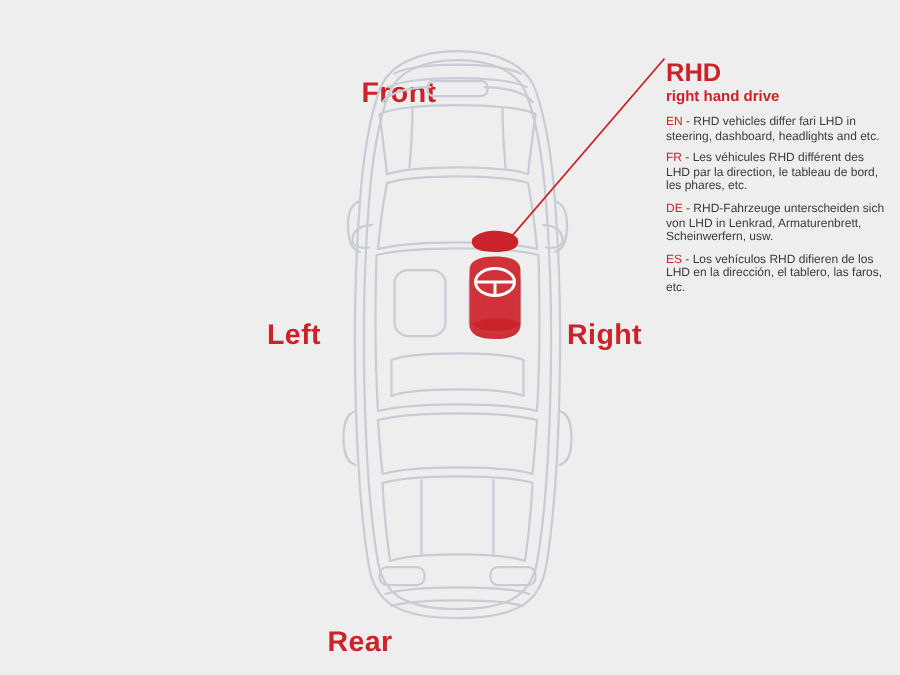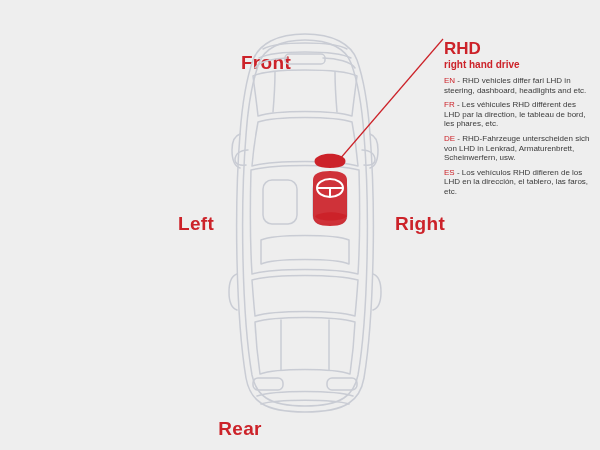--- a/index.html
+++ b/index.html
@@ -22,21 +22,21 @@
   .dir-label {
     position: absolute;
     color: #cc2229;
     font-weight: bold;
     font-size: 19px;
     letter-spacing: 0.3px;
   }
   #label-front { top: 12px; left: 0; width: 532px; text-align: center; margin-top: 40px; }
   #label-rear  { bottom: 10px; left: 0; width: 480px; text-align: center; }
   #label-left  { top: 213px; left: 178px; }
-  #label-right { top: 213px; left: 395px; }
+  #label-right { top: 213px; left: 378px; }
 
   #car-svg {
     position: absolute;
     top: 30px;
     left: 215px;
   }
 
   #callout-svg {
     position: absolute;
     top: 30px;

